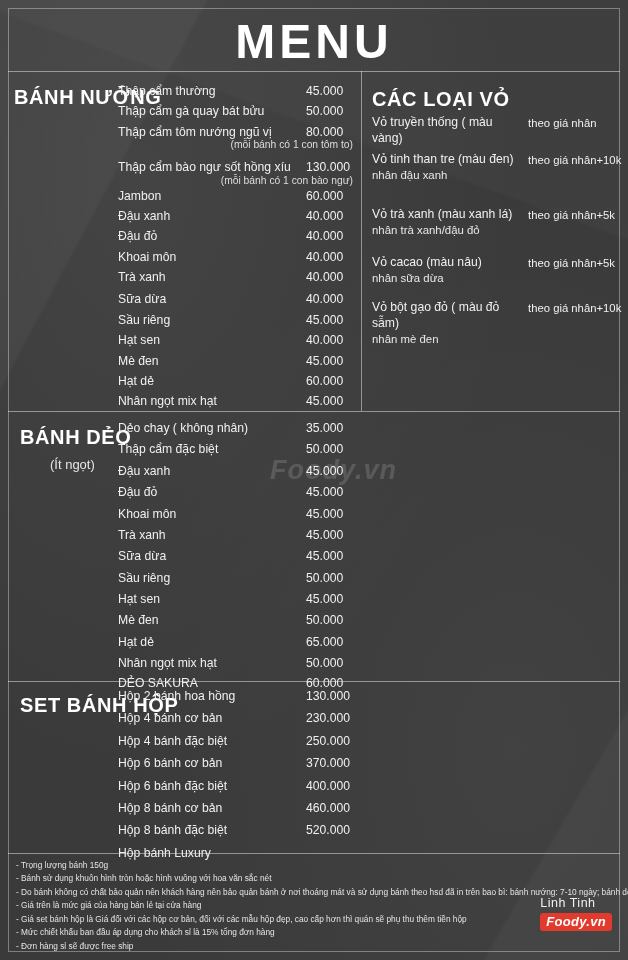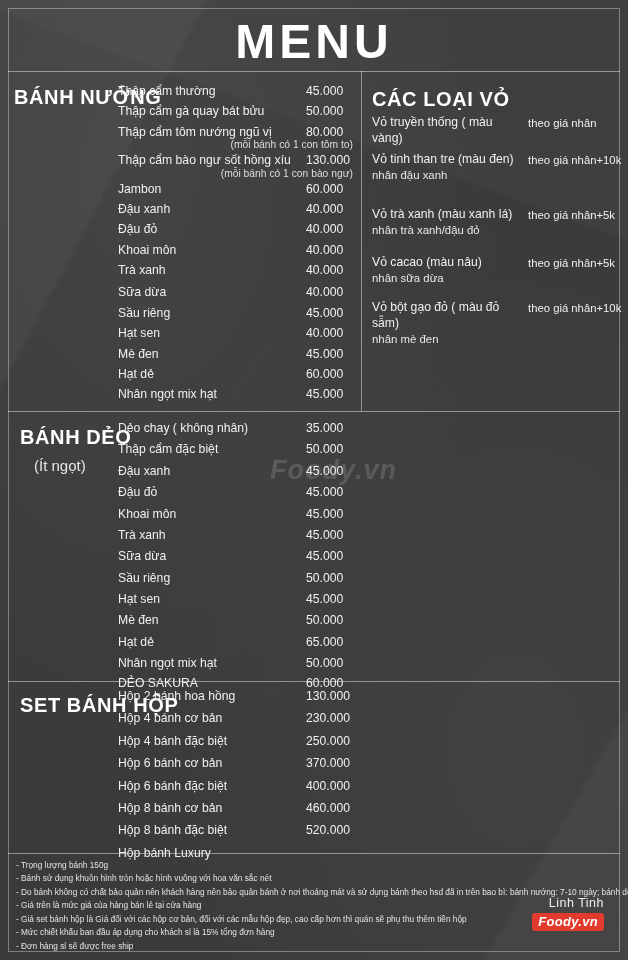--- a/index.html
+++ b/index.html
@@ -53,22 +53,23 @@
 
   .section-label {
     position: absolute;
     font-size: 20px;
     font-weight: bold;
     letter-spacing: 0.6px;
     color: #ffffff;
   }
   .section-sub {
     position: absolute;
-    font-size: 15px;
+    font-size: 13px;
     color: #e6e6e6;
+    margin-left: 16px;
   }
 
   .rows { position: absolute; text-align: right; }
   .row {
     display: flex;
     align-items: flex-start;
     font-size: 12.2px;
     color: #f0f0f0;
     line-height: 1.26;
   }
@@ -99,22 +100,21 @@
     position: absolute;
     left: 16px;
     font-size: 8.3px;
     color: #e4e4e4;
     line-height: 1.62;
   }
   .footer div { white-space: nowrap; }
 
   .brand {
     position: absolute;
-    right: 24px;
-    text-align: right;
+    right: 16px;
   }
   .brand-name {
     font-size: 12.5px;
     color: #f0f0f0;
     letter-spacing: 0.5px;
   }
   .brand-logo {
     margin-top: 3px;
     display: inline-block;
     background: #e23b2e;
@@ -161,21 +161,21 @@
     </div>
     <div class="row" style="position:relative; margin-top:5px;">
       <span class="nm">Thập cẩm gà quay bát bửu</span>
       <span class="pr">50.000</span>
     </div>
     <div class="row" style="position:relative; margin-top:5px;">
       <span class="nm">Thập cẩm tôm nướng ngũ vị</span>
       <span class="pr">80.000</span>
     </div>
     <div class="note">(mỗi bánh có 1 con tôm to)</div>
-    <div class="row" style="position:relative; margin-top:3px;">
+    <div class="row" style="position:relative; margin-top:10px;">
       <span class="nm">Thập cẩm bào ngư sốt hồng xíu</span>
       <span class="pr">130.000</span>
     </div>
     <div class="note">(mỗi bánh có 1 con bào ngư)</div>
     <div class="row" style="position:relative; margin-top:3px;">
       <span class="nm">Jambon</span>
       <span class="pr">60.000</span>
     </div>
     <div class="row" style="position:relative; margin-top:5px;">
       <span class="nm">Đậu xanh</span>

